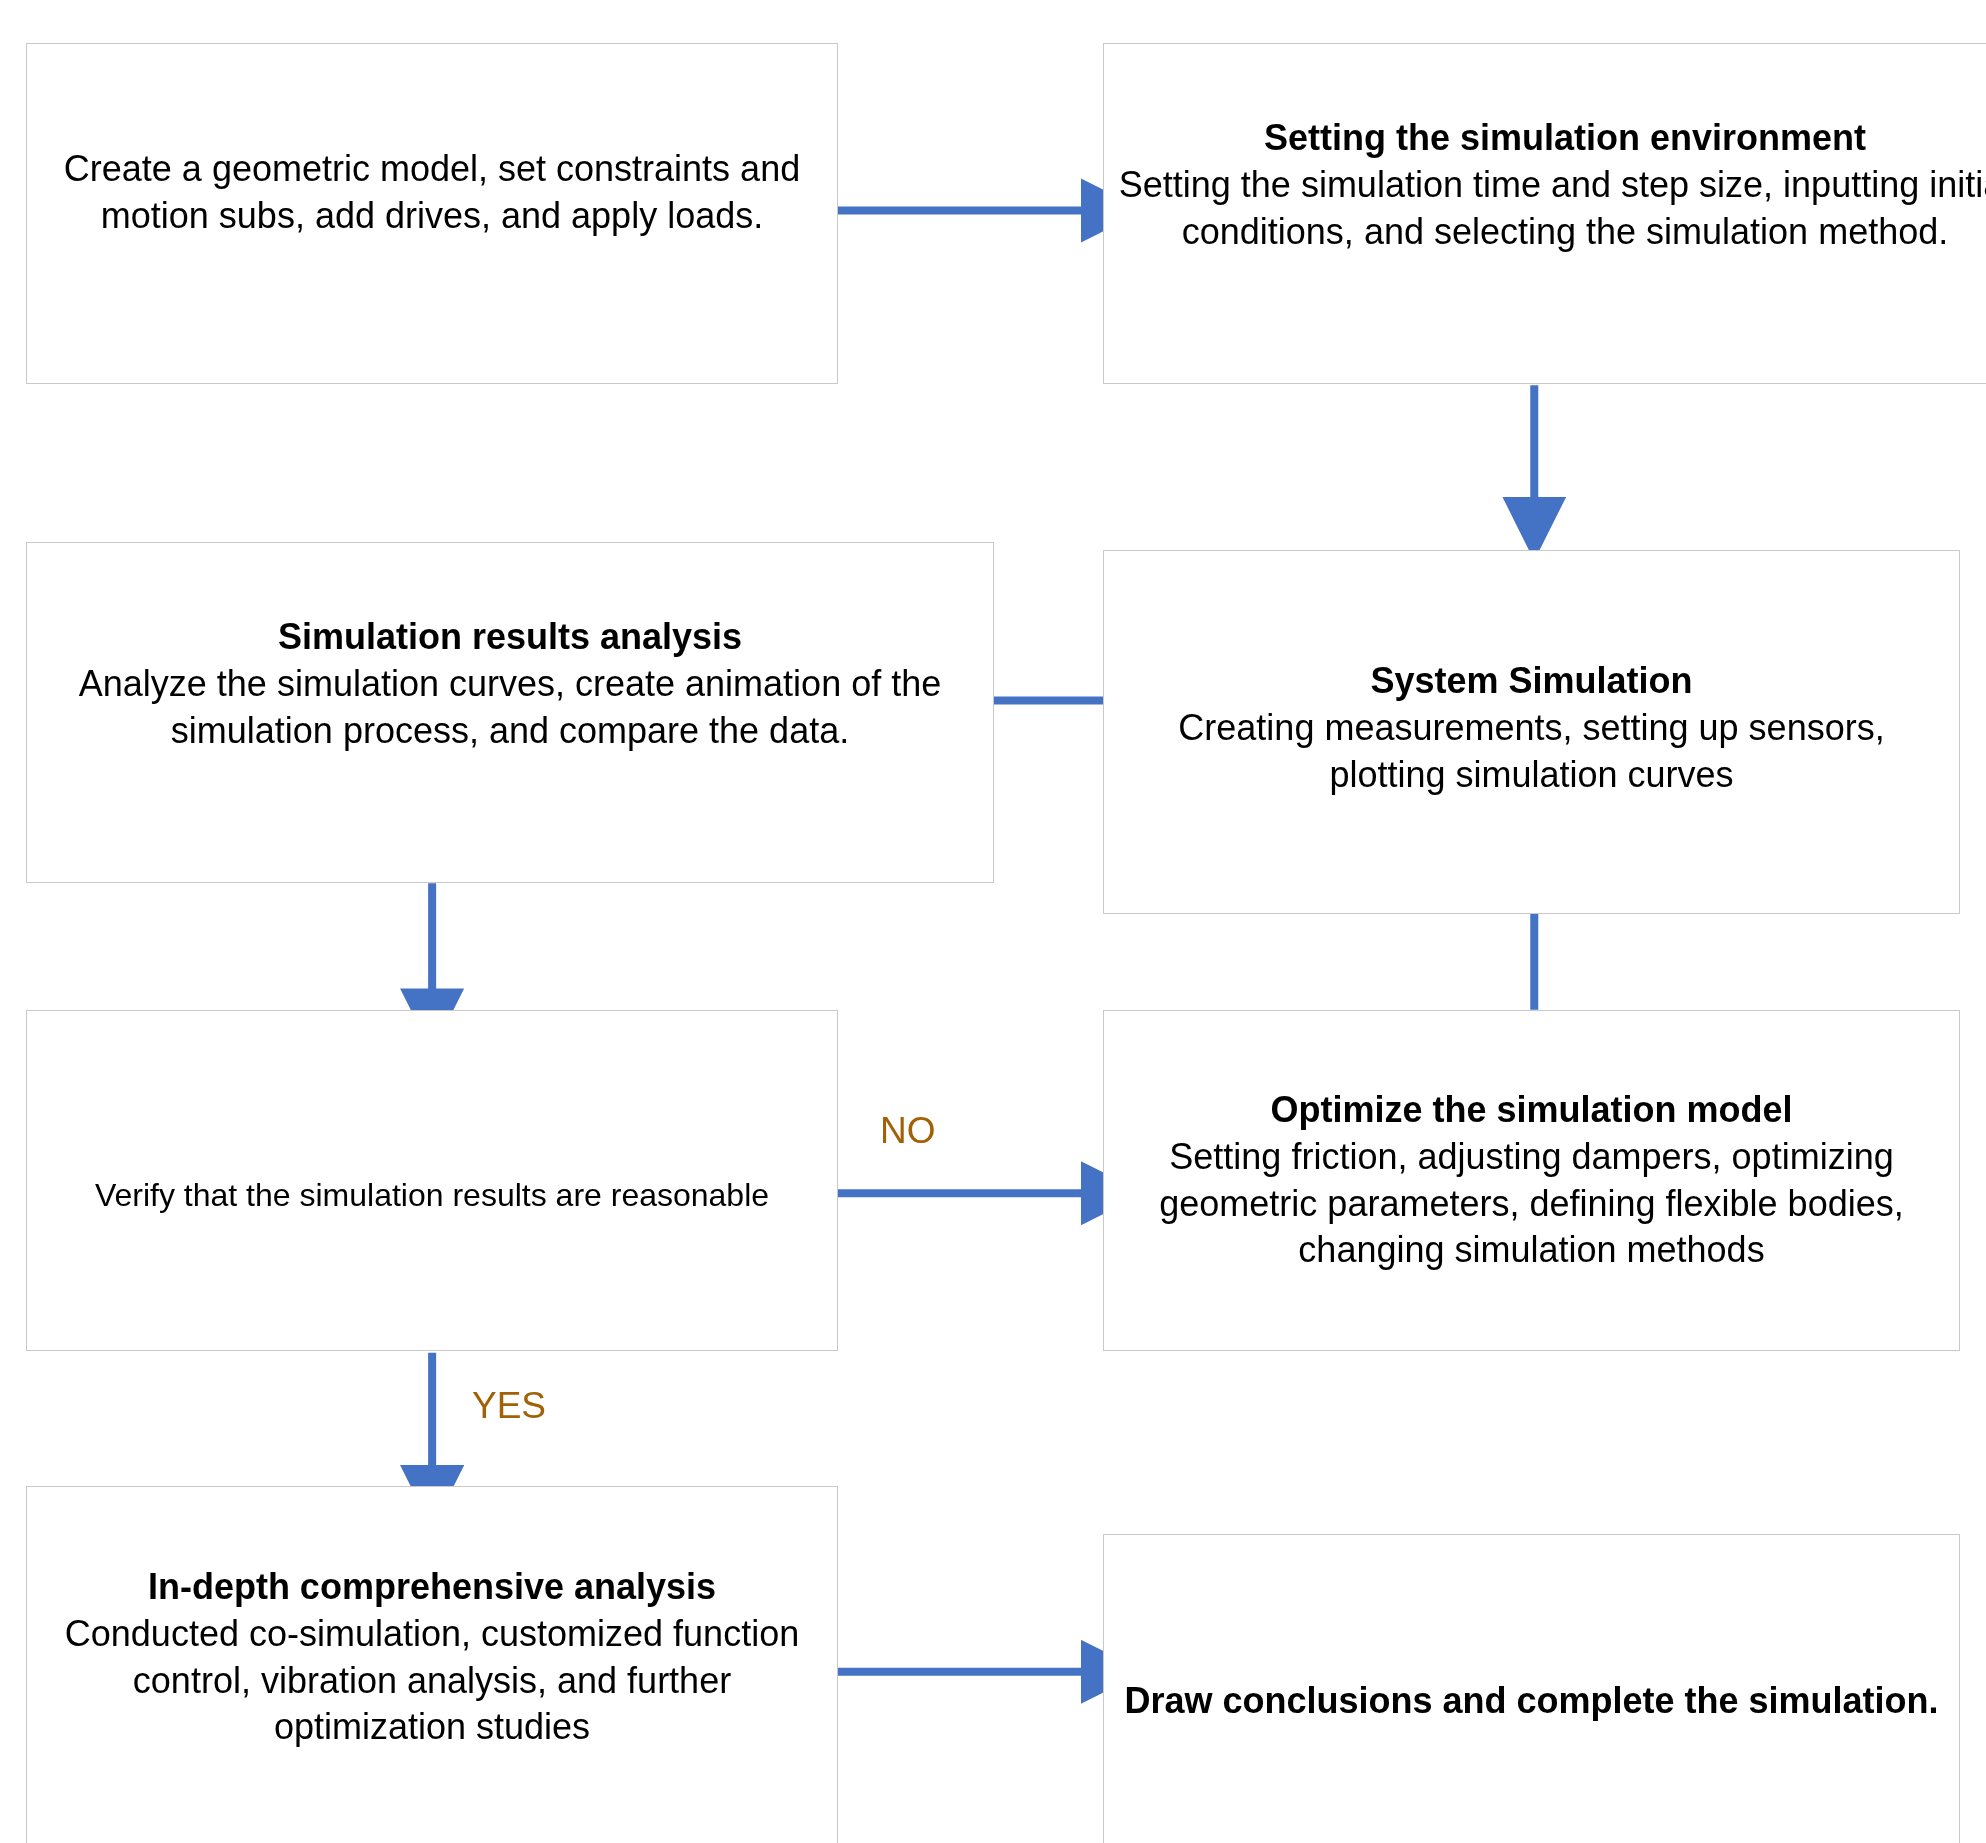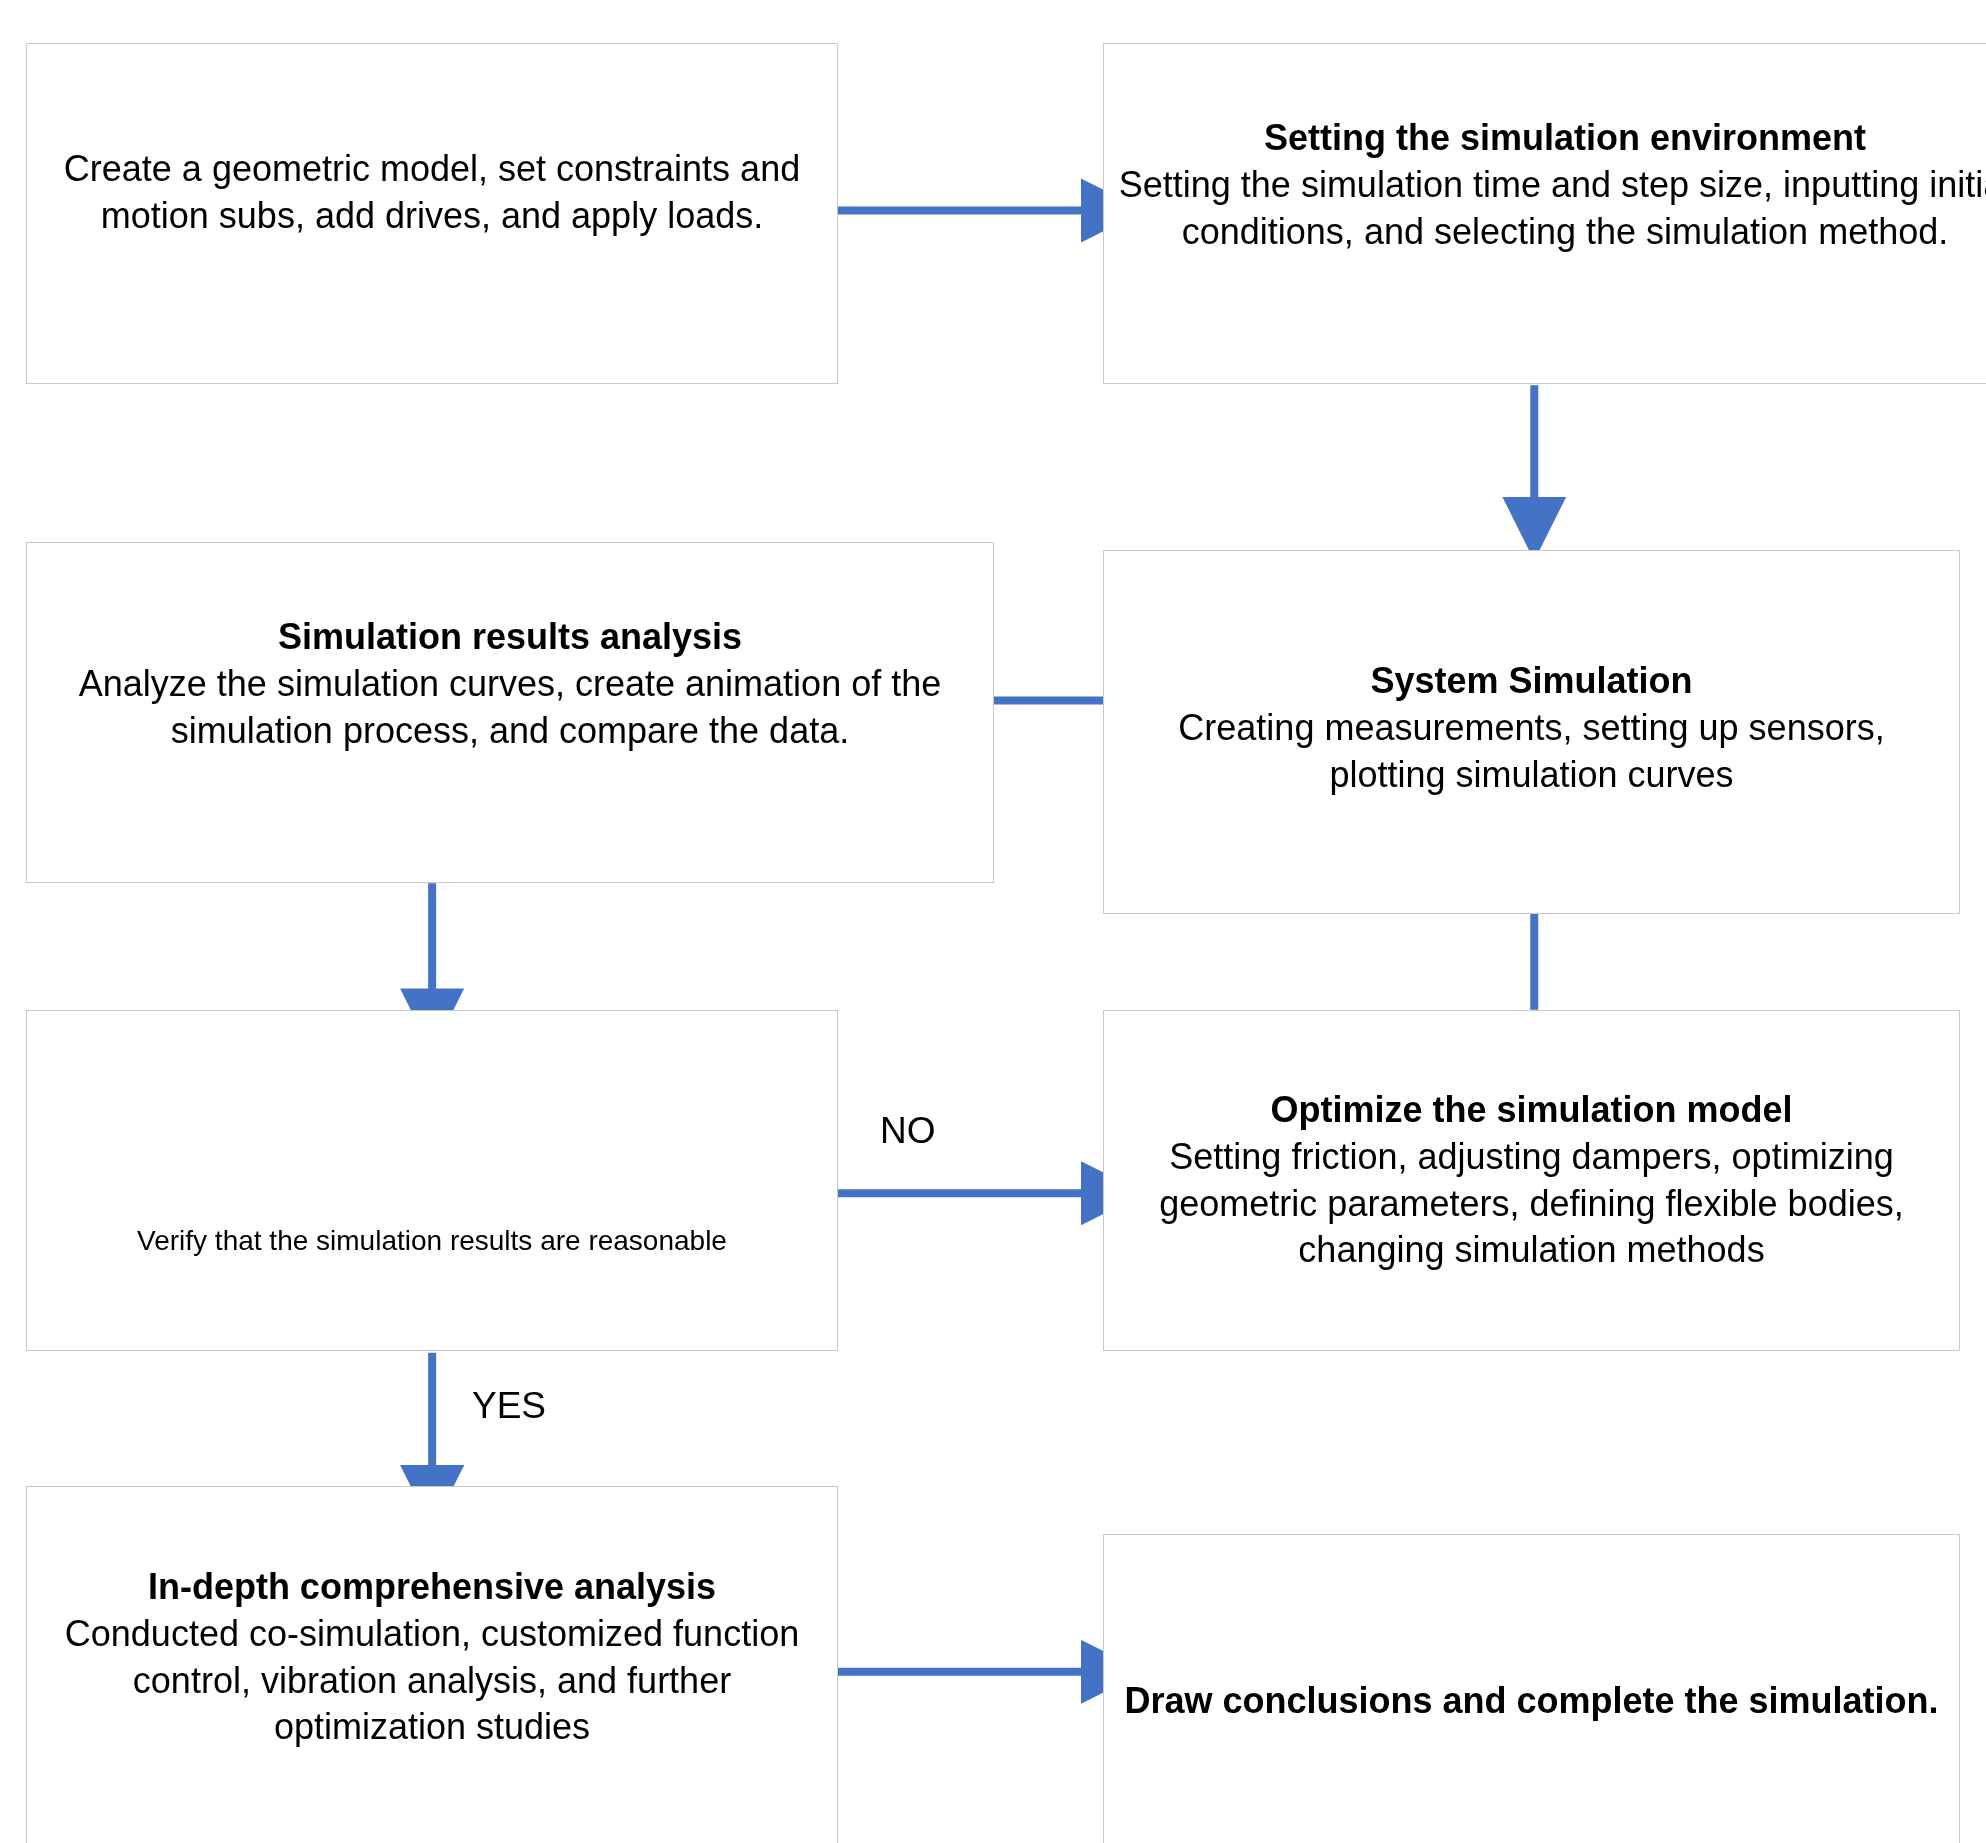--- a/index.html
+++ b/index.html
@@ -39,42 +39,41 @@
     white-space: nowrap;
   }
   .node .body {
     font-weight: normal;
     font-size: 36px;
     line-height: 1.30;
     color: #000000;
     margin: 0;
   }
   .node.single .body {
-    font-size: 28px;
-    margin-top: 48px;
+    font-size: 32px;
   }
   .node.single .title {
     font-size: 36px;
   }
   
   .textwrap {
     position: absolute;
     left: 12.5px;
     right: 12.5px;
     text-align: center;
   }
 
   
   .edge {
     position: absolute;
     overflow: visible;
   }
   .edge-label {
     position: absolute;
-    color: #000000;
+    color: #a16207;
     font-size: 37px;
     line-height: 1;
     font-family: "Liberation Sans", sans-serif;
     white-space: nowrap;
   }
 </style>
 </head>
 <body>
 
 <div id="canvas">

